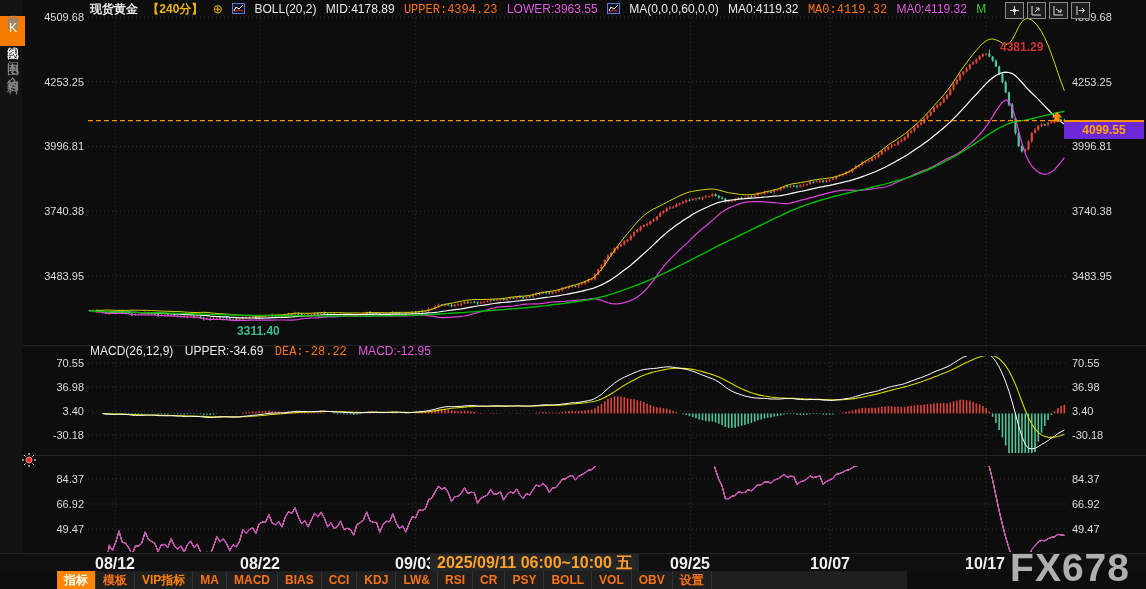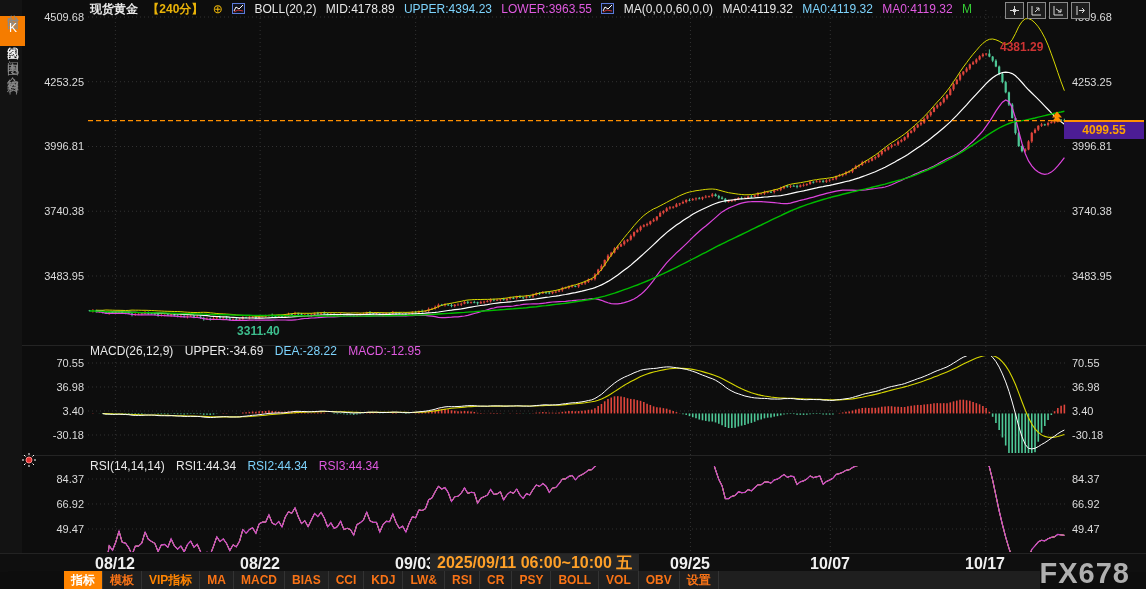--- a/index.html
+++ b/index.html
@@ -7,50 +7,50 @@
        font-family:"Liberation Sans",sans-serif;}
   
   .sidebar{position:absolute;left:0;top:0;width:22px;height:553px;background:#131313;z-index:6;}
   .sitem{writing-mode:vertical-lr;text-orientation:upright;font-size:12px;color:#8a8a8a;
          padding:5px 4px;letter-spacing:2px;cursor:pointer;}
   .sitem.active{background:#f57c00;color:#ffffff;}
   
   .hdr{position:absolute;left:90px;top:1px;height:17px;line-height:17px;font-size:12px;
        white-space:nowrap;z-index:5;}
   .hdr span{margin-right:6px;}
-  .w{color:#e8e8e8;} .y{color:#7dd3fc;} .m{color:#e05ae0;} .g{color:#35cc35;} .o{color:#eab308;margin-top:32px;}
+  .w{color:#e8e8e8;} .y{color:#f97316;font-family:Liberation Mono, monospace;} .m{color:#e05ae0;} .g{color:#35cc35;} .o{color:#eab308;margin-top:32px;}
   .b{font-weight:bold;}
   .mini{display:inline-block;vertical-align:-1px;}
   .tools{position:absolute;right:56px;top:2px;z-index:7;display:flex;gap:3px;}
   .tbtn{width:17px;height:15px;background:#1d1d1d;border:1px solid #8a8a8a;display:flex;
         align-items:center;justify-content:center;cursor:pointer;}
   .subhdr{position:absolute;left:90px;font-size:12px;white-space:nowrap;z-index:5;}
   .subhdr span{margin-right:8px;text-align:center;}
   .macdh{top:344px;} .rsih{top:459px;}
   
-  .pricebox{position:absolute;left:1064px;top:120px;width:80px;height:17px;background:#4c1d95;
+  .pricebox{position:absolute;left:1064px;top:120px;width:80px;height:17px;background:#6d28d9;
             border-top:2px solid #ff9000;color:#ffa200;font-size:12px;font-weight:bold;
             text-align:center;line-height:16px;z-index:6;}
   .alert{position:absolute;left:21px;top:452px;z-index:6;cursor:pointer;}
   
   .timerow{position:absolute;left:0;top:553px;width:1146px;height:18px;background:#0f0f0f;
            border-top:1px solid #232323;z-index:6;font-size:16px;}
   .period{position:absolute;left:74px;top:1px;font-weight:bold;cursor:pointer;}
   .dlab{position:absolute;top:1px;transform:translateX(-50%);color:#f0f0f0;font-weight:bold;}
   .seldate{position:absolute;left:430px;top:0px;height:17px;line-height:17px;background:#262626;
            color:#ffa028;padding:0 7px;font-weight:bold;}
   
-  .toolbar{position:absolute;left:8px;top:571px;width:1032px;height:18px;background:#1f1f1f;
+  .toolbar{position:absolute;left:1px;top:571px;width:906px;height:18px;background:#1f1f1f;
            display:flex;z-index:6;}
   .tspacer{width:56px;background:#0d0d0d;}
   .titem{font-size:12px;font-weight:bold;color:#f97316;line-height:18px;padding:0 7px;
          border-right:1px solid #333;cursor:pointer;white-space:nowrap;}
   .titem.active{background:#ff8400;color:#ffffff;}
   .titem.vip{color:#ff8400;}
-  .wm{position:absolute;right:16px;bottom:-1px;font-size:29px;font-weight:bold;color:#bdbdbd;
+  .wm{position:absolute;right:16px;bottom:-1px;font-size:39px;font-weight:bold;color:#bdbdbd;
       opacity:.92;z-index:8;letter-spacing:1px;text-align:center;}
   svg text.tick{font:11px "Liberation Sans",sans-serif;fill:#dcdcdc;}
   svg text.mark{font:bold 12px "Liberation Sans",sans-serif;}
 </style>
 </head>
 <body>
 
 <div class="app">
 
   <svg id="chart" width="1146" height="553" style="position:absolute;left:0;top:0;">
@@ -1094,26 +1094,20 @@
       </span>
   </div>
 
   <div class="subhdr macdh">
     <span class="w">MACD(26,12,9)</span>
     <span class="w">UPPER:-34.69</span>
     <span class="y">DEA:-28.22</span>
     <span class="m">MACD:-12.95</span>
   </div>
 
-  <div class="subhdr rsih">
-    <span class="w">RSI(14,14,14)</span>
-    <span class="w">RSI1:44.34</span>
-    <span class="y">RSI2:44.34</span>
-    <span class="m">RSI3:44.34</span>
-  </div>
 
   <div class="pricebox" style="top: 119.558px;">4099.55</div>
 
   <div class="alert">
     <svg width="16" height="16">
         <g stroke="#ffffff" stroke-width="1">
       <line x1="8" y1="1" x2="8" y2="3"></line>
           <line x1="8" y1="13" x2="8" y2="15"></line>
       <line x1="1" y1="8" x2="3" y2="8"></line>
           <line x1="13" y1="8" x2="15" y2="8"></line>

